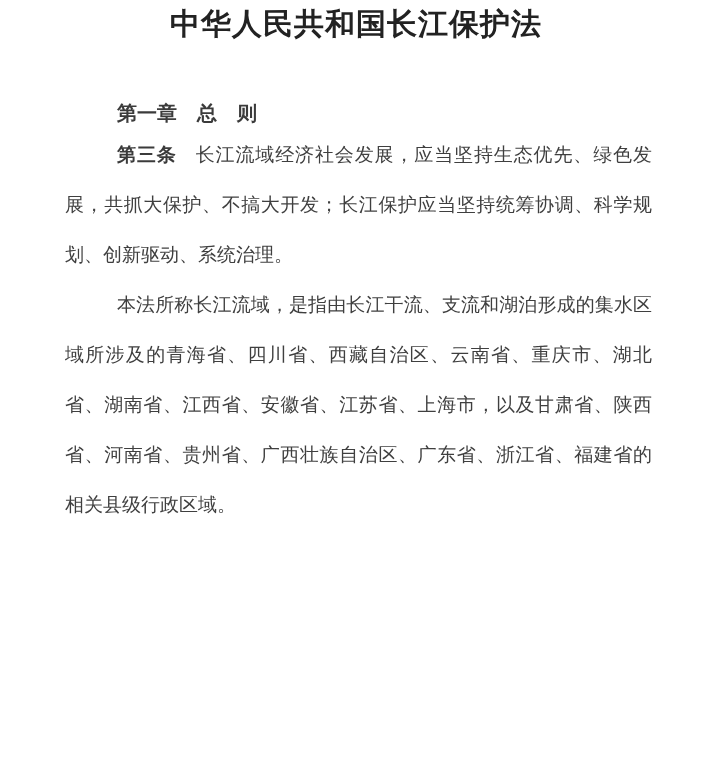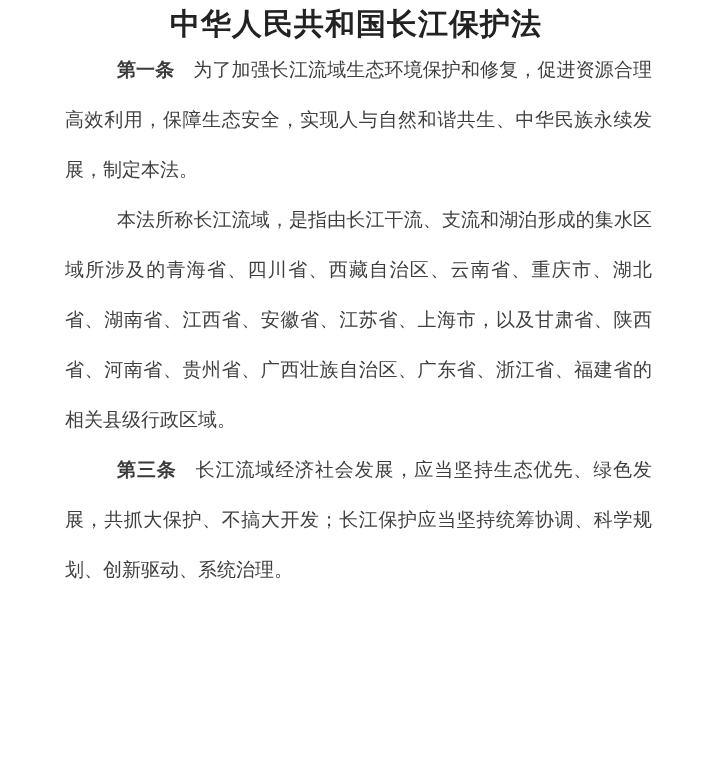--- a/index.html
+++ b/index.html
@@ -52,29 +52,27 @@
     margin-right: 19px;
   }
 </style>
 </head>
 <body>
 
 <div class="page">
   <h1 class="doc-title">中华人民共和国长江保护法</h1>
 
   <div class="content">
+    <h2 class="chapter-heading">第一章　总　则</h2>
 
     <div class="article-body">
-      <p class="article">
-        <span class="article-label">第一条</span><span>为了加强长江流域生态环境保护和修复，促进资源合理高效利用，保障生态安全，实现人与自然和谐共生、中华民族永续发展，制定本法。</span>
-      </p>
 
 
       <p class="article">
-        <span>本法所称长江流域，是指由长江干流、支流和湖泊形成的集水区域所涉及的青海省、四川省、西藏自治区、云南省、重庆市、湖北省、湖南省、江西省、安徽省、江苏省、上海市，以及甘肃省、陕西省、河南省、贵州省、广西壮族自治区、广东省、浙江省、福建省的相关县级行政区域。</span>
+        <span class="article-label">第三条</span><span>长江流域经济社会发展，应当坚持生态优先、绿色发展，共抓大保护、不搞大开发；长江保护应当坚持统筹协调、科学规划、创新驱动、系统治理。</span>
       </p>
 
       <p class="article">
-        <span class="article-label">第三条</span><span>长江流域经济社会发展，应当坚持生态优先、绿色发展，共抓大保护、不搞大开发；长江保护应当坚持统筹协调、科学规划、创新驱动、系统治理。</span>
+        <span>本法所称长江流域，是指由长江干流、支流和湖泊形成的集水区域所涉及的青海省、四川省、西藏自治区、云南省、重庆市、湖北省、湖南省、江西省、安徽省、江苏省、上海市，以及甘肃省、陕西省、河南省、贵州省、广西壮族自治区、广东省、浙江省、福建省的相关县级行政区域。</span>
       </p>
     </div>
   </div>
 </div>
 
 </body></html>

